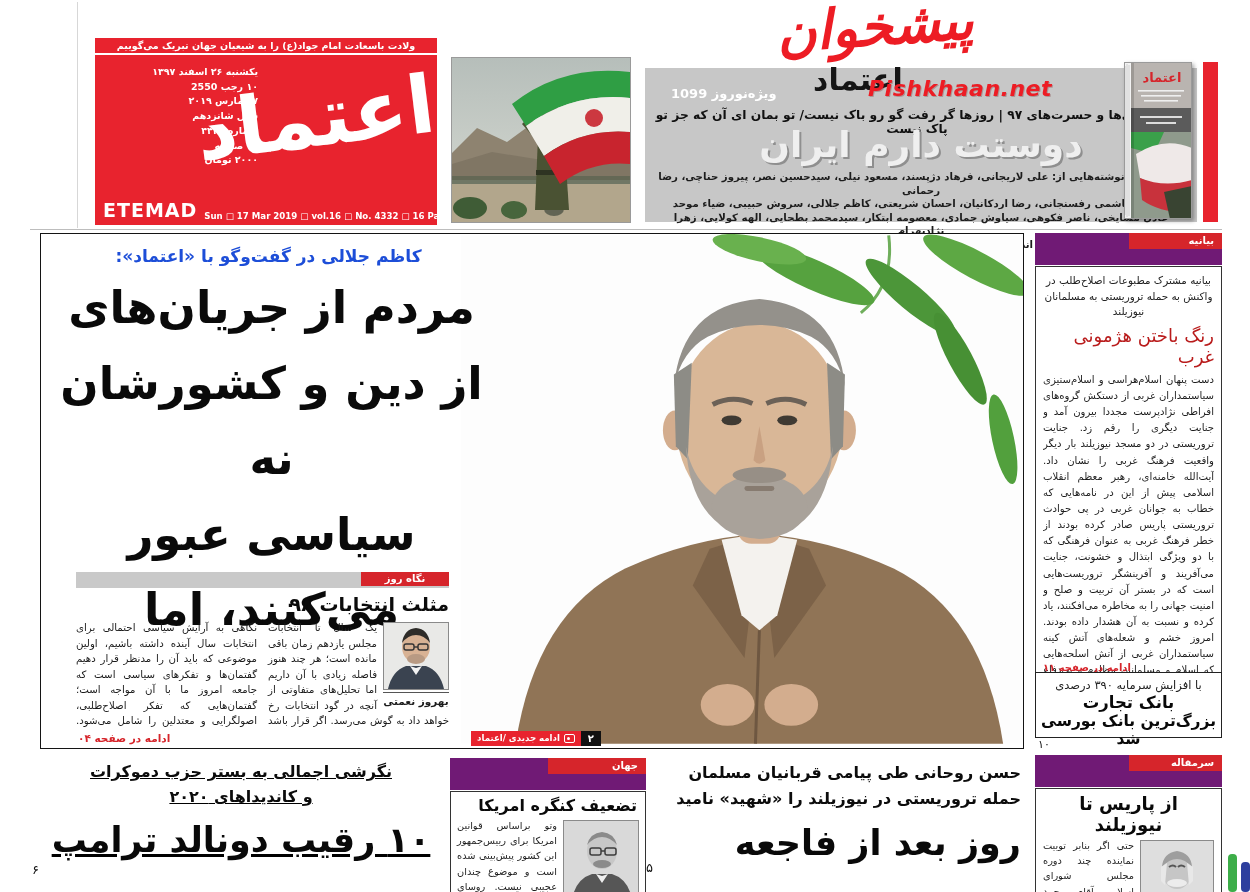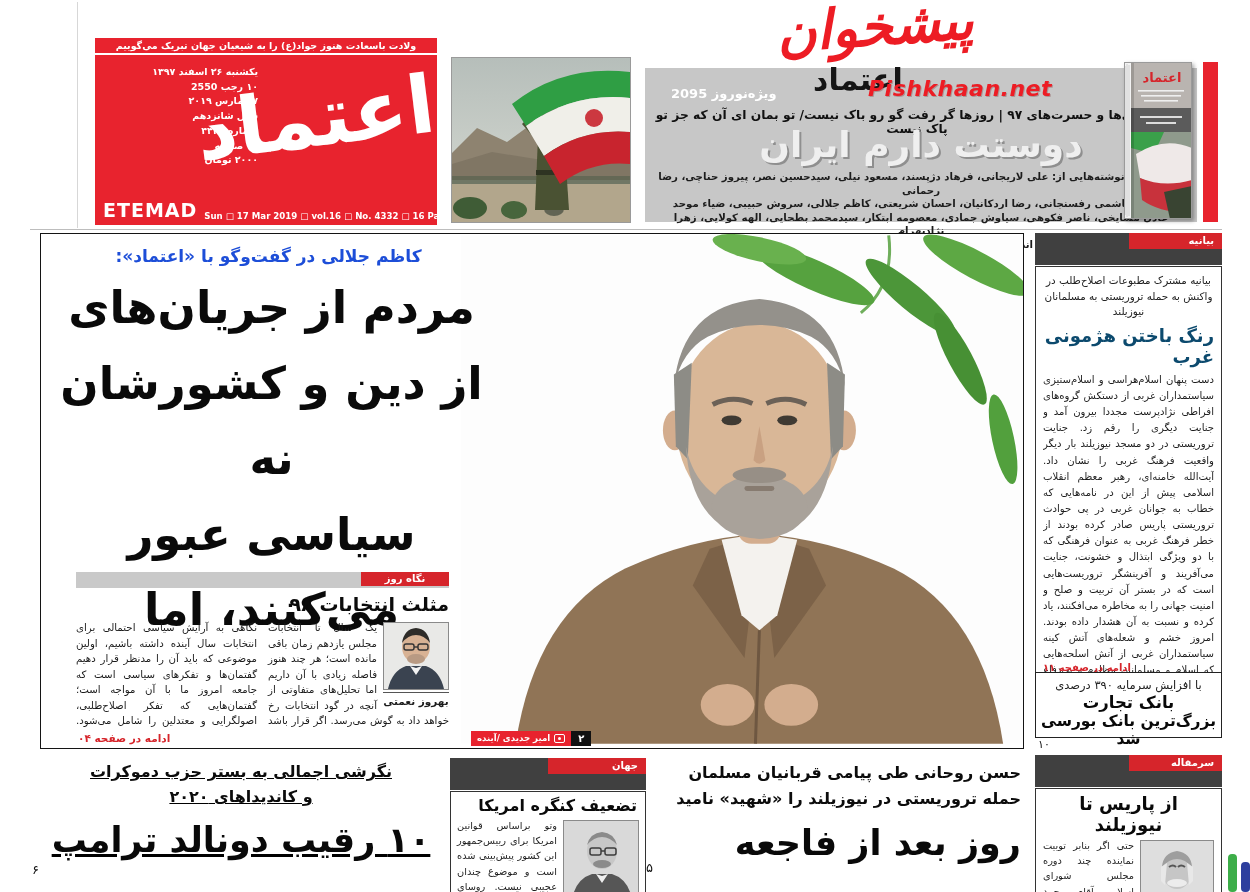--- a/index.html
+++ b/index.html
@@ -64,28 +64,28 @@
     font-size:10px;font-weight:bold;line-height:14px;text-align:center;}
   #negah .nheadline{margin-top:5px;text-align:right;font-size:19px;font-weight:bold;color:#0b0b0b;}
   #negah .nbody{margin-top:5px;height:122px;overflow:hidden;column-count:2;column-gap:11px;
     font-size:10.2px;line-height:1.52;color:#1b1b1b;}
   #negah .nphoto{float:right;width:66px;margin:2px 0 3px 6px;}
   #negah .nphoto .pframe{width:64px;height:66px;border:1px solid #8a8a8a;}
   #negah .ncaption{font-size:10.5px;font-weight:bold;text-align:center;border-top:1px solid #555;
     margin-top:2px;padding-top:1px;}
   #negah .ncontinue{position:absolute;left:2px;bottom:0;color:#d6252b;font-size:10.5px;font-weight:bold;}
   
-  .tabbox-header{position:relative;height:32px;background:#404040;}
+  .tabbox-header{position:relative;height:32px;background:#701a75;}
   .tabbox-header .tab{position:absolute;right:0;top:0;height:16px;width:50%;background:#d6252b;color:#fff;
     font-size:10px;font-weight:bold;line-height:16px;text-align:right;padding-right:8px;box-sizing:border-box;}
   #statement-box{left:1035px;top:233px;width:187px;}
   #statement-box .content{border:1px solid #333;margin-top:1px;height:412px;position:relative;
     padding:6px 7px;box-sizing:border-box;background:#fff;}
   #statement-box .subhead{text-align:center;font-size:10.4px;line-height:1.5;color:#222;}
-  #statement-box .headline{text-align:right;font-size:18px;font-weight:bold;margin-top:5px;color:#0c4a6e;}
+  #statement-box .headline{text-align:right;font-size:18px;font-weight:normal;margin-top:5px;color:#b91c1c;}
   #statement-box .body{margin-top:5px;font-size:10.1px;line-height:1.6;color:#1d1d1d;
     max-height:330px;overflow:hidden;}
   #statement-box .scontinue{position:absolute;left:7px;bottom:4px;color:#d6252b;font-size:10px;font-weight:bold;}
   #bank-box{left:1035px;top:672px;width:187px;height:66px;border:1.4px solid #222;box-sizing:border-box;
     text-align:center;background:#fff;}
   #bank-box .bkicker{font-size:11.5px;margin-top:5px;color:#222;}
   #bank-box .btitle{font-size:16.5px;font-weight:bold;margin-top:1px;color:#090909;}
   #bank-box .bsub{font-size:15.5px;font-weight:bold;color:#090909;}
   #pg10{left:1038px;top:738px;font-size:11px;color:#111;}
   #editorial-box{left:1035px;top:755px;width:187px;}
@@ -117,21 +117,21 @@
   #brand-bar-blue{left:1241px;top:862px;width:9px;height:30px;background:#2e3f9e;border-radius:4px;}
 </style>
 </head>
 <body>
 
 <div class="page">
 
   <div class="abs" id="vline-left"></div>
   <div class="abs" id="hline-top"></div>
 
-  <div class="abs fa" id="top-banner">ولادت باسعادت هنوز جواد(ع) را به شیعیان جهان تبریک می‌گوییم</div>
+  <div class="abs fa" id="top-banner">ولادت باسعادت امام جواد(ع) را به شیعیان جهان تبریک می‌گوییم</div>
 
   <div class="abs" id="masthead">
     <div class="dates">
       <div>یکشنبه ۲۶ اسفند ۱۳۹۷</div>
       <div>۱۰ رجب 2550</div>
       <div>۱۷ مارس ۲۰۱۹</div>
       <div>سال شانزدهم</div>
       <div>شماره ۴۳۳۲</div>
       <div>۱۶ صفحه</div>
       <div>۲۰۰۰ تومان</div>
@@ -166,21 +166,21 @@
       <path d="M90,57 A10 9 0 0 1 110,57 L110,61 L90,61 Z" fill="#3e4629"></path>
       <path d="M60,46 Q110,6 178,14 L178,40 Q120,34 74,68 Z" fill="#2f9e44"></path>
       <path d="M74,68 Q120,34 178,40 L178,74 Q130,70 92,98 Z" fill="#f0efe9"></path>
       <circle cx="142" cy="60" r="9" fill="#c8242e" opacity="0.9"></circle>
       <path d="M92,98 Q130,70 178,74 L178,106 Q140,102 108,126 Z" fill="#c8242e"></path>
     </svg>
   </div>
 
   <div class="abs fa" id="nowruz-band">
     <div class="black-logo">اعتماد</div>
-    <div class="special">ویژه‌نوروز 2095</div>
+    <div class="special">ویژه‌نوروز 1099</div>
     <div class="subtitle">از خوشی‌ها و حسرت‌های ۹۷ | روزها گر رفت گو رو باک نیست/ تو بمان ای آن که جز تو پاک نیست</div>
     <div class="bigline">دوستت دارم ایران</div>
     <div class="contrib">
       <div>با گفته‌ها و نوشته‌هایی از: علی لاریجانی، فرهاد دژپسند، مسعود نیلی، سیدحسین نصر، پیروز حناچی، رضا رحمانی</div>
       <div>محسن هاشمی رفسنجانی، رضا اردکانیان، احسان شریعتی، کاظم جلالی، سروش حبیبی، ضیاء موحد</div>
       <div>عادل مشایخی، ناصر فکوهی، سیاوش جمادی، معصومه ابتکار، سیدمحمد بطحایی، الهه کولایی، زهرا نژادبهرام</div>
       <div>حسین جابری انصاری، عبدالله مولایی، بهروز افخمی، علیرضا فغانی و ...</div>
     </div>
   </div>
 
@@ -254,21 +254,21 @@
     <div class="fa" id="lead-headline">
       <div>مردم از جریان‌های</div>
       <div>از دین و کشورشان نه</div>
       <div>سیاسی عبور می‌کنند، اما</div>
     </div>
     <div id="lead-credit">
       <span class="clabel">
         <span class="camera-icon">
             <span class="dot"></span>
           </span>
-        <span>امیر جدیدی /آینده</span>
+        <span>ادامه جدیدی /اعتماد</span>
       </span>
       <span class="cnum">۲</span>
     </div>
 
     <div class="fa" id="negah">
       <div class="nheader">
         <div class="ntab">نگاه روز</div>
       </div>
       <div class="nheadline">مثلث انتخابات ۹۸</div>
       <div class="nbody jc">

